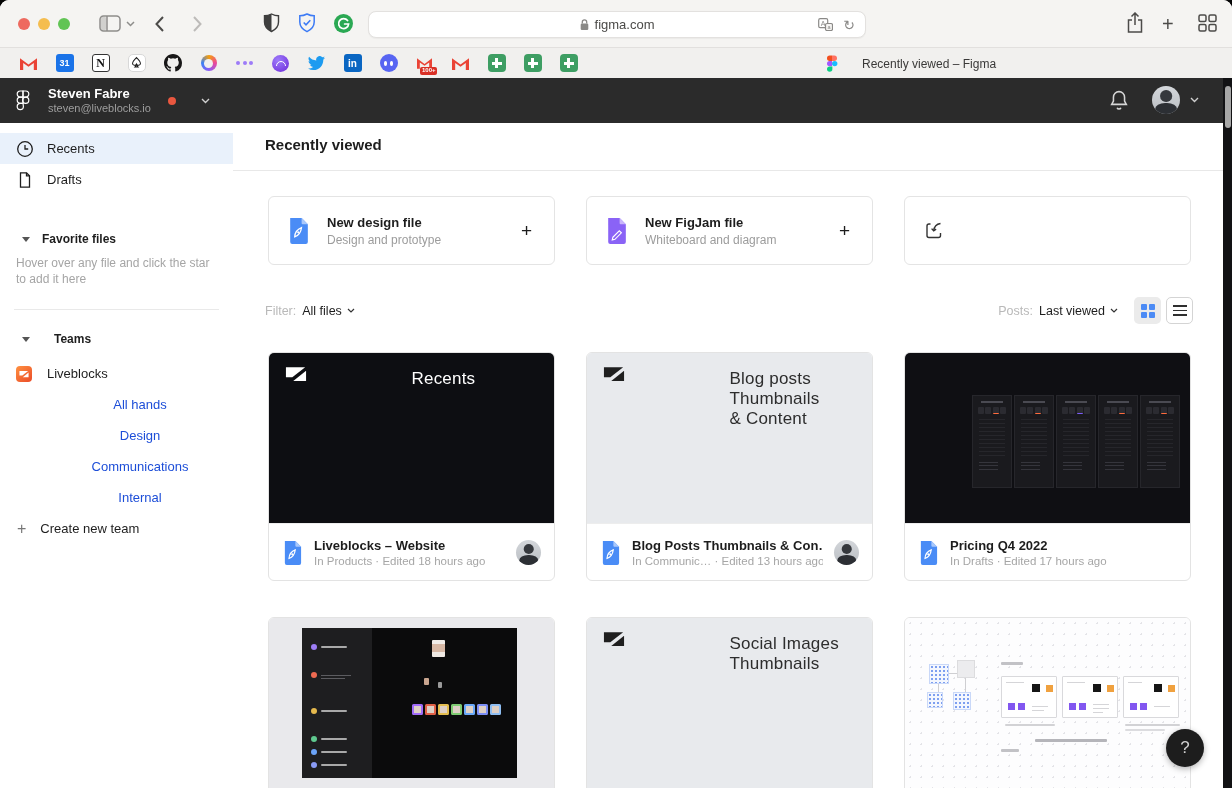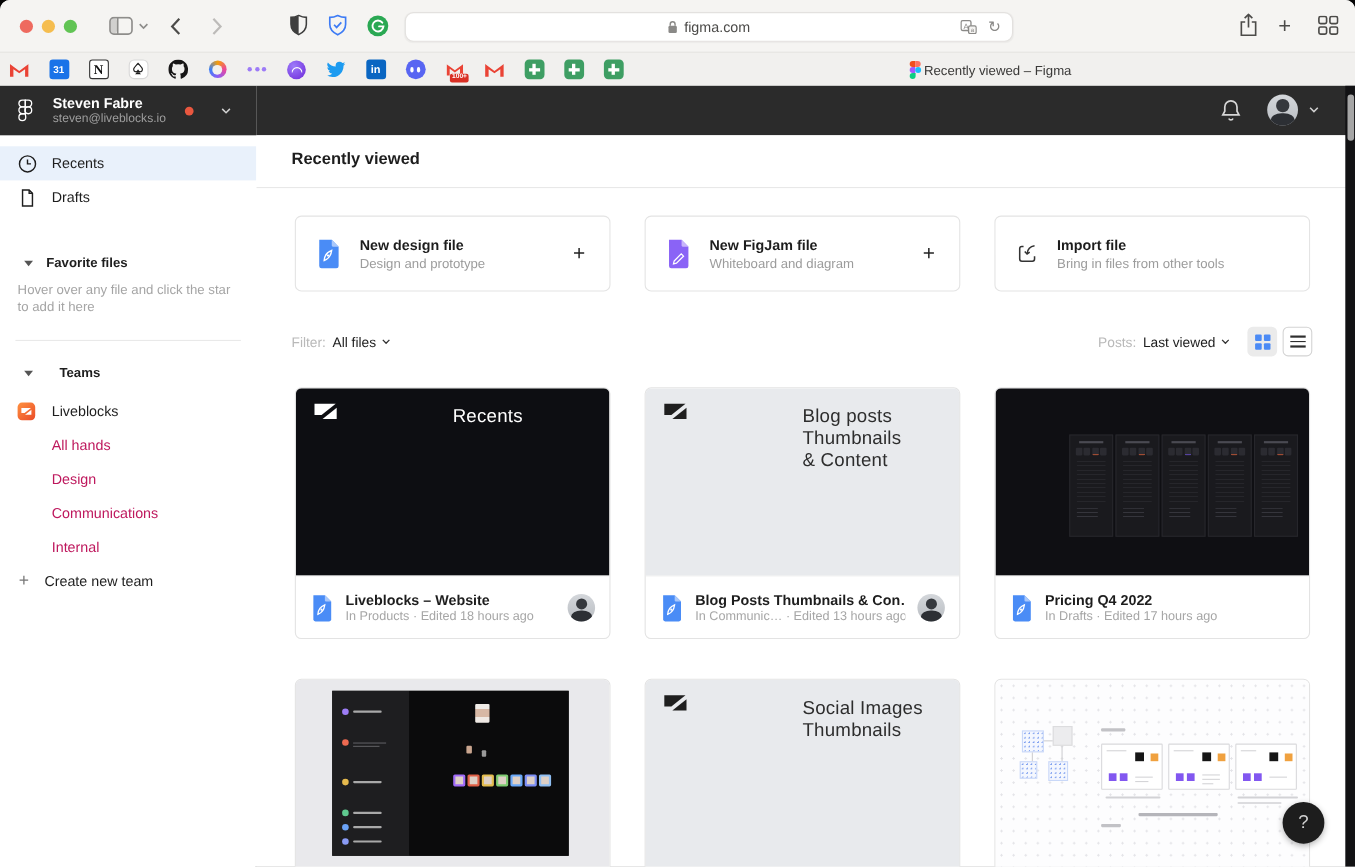--- a/index.html
+++ b/index.html
@@ -4,67 +4,67 @@
 <style>
   * { margin:0; padding:0; box-sizing:border-box; }
   html,body { width:1232px; height:788px; background:#050505; font-family:"Liberation Sans","DejaVu Sans",sans-serif; overflow:hidden; }
   .window { position:absolute; left:0; top:0; width:1232px; height:788px; border-radius:9px 9px 0 0; overflow:hidden; background:#fff; }
 
   
   .chrome { position:absolute; left:0; top:0; width:100%; height:48px; background:#f5f4f2; border-bottom:1px solid #e2e0de; }
   .traffic { position:absolute; left:18px; top:18px; display:flex; gap:8px; }
   .traffic span { width:12px; height:12px; border-radius:50%; display:block; }
   .chrome .cbtn { position:absolute; display:flex; align-items:center; justify-content:center; color:#4c4b49; }
-  .urlbar { position:absolute; left:368px; top:11px; width:553px; height:27px; background:#fff; border:1px solid #e3e1df; border-radius:8px; display:flex; align-items:center; justify-content:center; gap:6px; color:#4b4a48; font-size:13px; box-shadow:0 0.5px 1px rgba(0,0,0,.04); }
+  .urlbar { position:absolute; left:368px; top:11px; width:498px; height:27px; background:#fff; border:1px solid #e3e1df; border-radius:8px; display:flex; align-items:center; justify-content:center; gap:6px; color:#4b4a48; font-size:13px; box-shadow:0 0.5px 1px rgba(0,0,0,.04); }
   .urlbar .side-icons { position:absolute; right:10px; top:0; height:100%; display:flex; align-items:center; gap:10px; color:#8a8987; }
   .reload { font-size:14px; color:#8a8987; }
 
   
-  .favbar { position:absolute; left:0; top:48px; width:100%; height:30px; background:#f1f0ee; display:flex; align-items:center; }
+  .favbar { position:absolute; left:0; top:48px; width:100%; height:30px; background:#f1f0ee; display:flex; align-items:center;padding-left:11px; }
   .favs { display:flex; align-items:center; gap:17px; margin-left:8px; }
   .fav { width:19px; height:19px; display:flex; align-items:center; justify-content:center; position:relative; }
   .sq { border-radius:3px; display:flex; align-items:center; justify-content:center; width:18px; height:18px; }
   .gcal { background:#1a73e8; color:#fff; font-size:9px; font-weight:bold; }
   .notion { background:#fff; border:1px solid #333; color:#111; font-family:"Liberation Serif",serif; font-weight:bold; font-size:12px; }
   .spadebox { background:#fff; border:1px solid #d8d8d8; border-radius:5px; }
   .ring { width:16px; height:16px; border-radius:50%; background:conic-gradient(#f59e0b,#ec4899,#8b5cf6,#3b82f6,#f59e0b); position:relative; }
   .ring::after { content:""; position:absolute; inset:3.5px; border-radius:50%; background:#f1f0ee; }
   .dots3 { display:flex; gap:2.5px; }
   .dots3 i { width:4px; height:4px; border-radius:50%; background:#9d7bf7; }
   .loom { width:17px; height:17px; border-radius:50%; background:radial-gradient(circle at 35% 30%,#9d7bfa,#6d28d9); position:relative; }
   .loom::after { content:""; position:absolute; left:4px; top:6px; width:8px; height:8px; border:1.6px solid #fff; border-radius:50%; clip-path:inset(0 0 45% 0); }
   .lnk { background:#0a66c2; color:#fff; font-size:10px; font-weight:bold; }
   .disc { width:18px; height:18px; border-radius:50%; background:#5865f2; position:relative; }
   .disc::before,.disc::after { content:""; position:absolute; top:7px; width:3.2px; height:4.5px; border-radius:50%; background:#fff; }
   .disc::before{ left:4.2px; } .disc::after{ right:4.2px; }
   .gbadge { position:absolute; right:-3px; bottom:-2px; background:#d93025; color:#fff; font-size:6px; font-weight:bold; padding:0.5px 1.5px; border-radius:2px; line-height:7px; }
   .gcross { background:#3e9e63; border-radius:4px; position:relative; }
   .gcross::before { content:""; position:absolute; left:4px; top:7.5px; width:10px; height:3px; background:#fff; }
   .gcross::after { content:""; position:absolute; left:7.5px; top:4px; width:3px; height:10px; background:#fff; }
-  .tabtitle { position:absolute; left:826px; top:55px; display:flex; align-items:center; gap:2px; font-size:12px; color:#3a3938; }
+  .tabtitle { position:absolute; left:826px; top:55px; display:flex; align-items:center; gap:24px; font-size:12px; color:#3a3938; }
 
   
   .side { position:absolute; left:0; top:78px; width:233px; bottom:0; background:#fff; }
   .side-header { height:45px; background:#2b2b2b; position:relative; }
   .uname { position:absolute; left:48px; top:8px; color:#fff; font-size:13px; font-weight:600; }
   .uemail { position:absolute; left:48px; top:24px; color:#9e9e9e; font-size:11px; }
   .udot { position:absolute; left:168px; top:19px; width:8px; height:8px; border-radius:50%; background:#e9573f; }
   .nav { margin-top:10px; }
   .nav-item { height:31px; display:flex; align-items:center; padding-left:16px; gap:13px; font-size:13px; color:#1e1e1e; cursor:default; }
   .nav-item.active { background:#e9f1fb; }
   .nav-item .arrow { margin-left:auto; margin-right:22px; color:#333; font-size:14px; }
   .sec-head { margin-top:37px; display:flex; align-items:center; padding-left:22px; gap:12px; font-size:12px; font-weight:700; color:#1e1e1e; }
   .tri { width:0; height:0; border-left:4px solid transparent; border-right:4px solid transparent; border-top:5px solid #555; }
   .fav-hint { margin:9px 16px 0 16px; font-size:12px; color:#a5a5a5; line-height:16px; width:202px; }
   .sdivider { margin:22px 14px 0 14px; border-top:1px solid #e9e9e9; }
   .teams-head { margin-top:22px;gap:24px; }
   .teams-list { margin-top:12px; }
   .team-row { height:31px; display:flex; align-items:center; padding-left:16px; gap:15px; font-size:13px; color:#1e1e1e; }
   .team-ic { width:16px; height:16px; border-radius:4px; background:linear-gradient(140deg,#ff9140,#ea4b28); display:flex; align-items:center; justify-content:center; }
-  .sub-row { height:31px; display:flex; align-items:center; padding-left:47px; font-size:13px; color:#be185d; }
+  .sub-row { height:31px; display:flex; align-items:center; padding-left:47px; font-size:13px; color:#1d4ed8;justify-content:center; }
   .create-row { height:31px; display:flex; align-items:center; padding-left:17px; gap:14px; font-size:13px; color:#1e1e1e; }
   .plusg { color:#777; font-size:16px; font-weight:300; }
 
   .topbar { position:absolute; left:233px; top:78px; right:0; height:45px; background:#2b2b2b; }
   .search { position:absolute; left:20px; top:9px; width:376px; height:27px; background:#3b3b3b; border-radius:6px; display:flex; align-items:center; }
   .search input { background:transparent; border:none; outline:none; color:#e8e8e8; font-size:13px; flex:1; font-family:inherit; }
   .search input::placeholder { color:#8e8e8e; }
   .bell { position:absolute; left:876px; top:11px; }
   .avatar { position:relative; border-radius:50%; background:linear-gradient(#d4d7db,#b9bdc2); overflow:hidden; }
   .avatar::before { content:""; position:absolute; left:50%; top:16%; transform:translateX(-50%); width:42%; height:40%; border-radius:50%; background:#35383d; }
@@ -441,24 +441,20 @@
         <span class="plus">+</span>
       </div>
       <div class="acard">
         <svg width="21" height="21" viewBox="0 0 21 21">
           <g fill="none" stroke="#333" stroke-width="1.4">
             <path d="M7.5 4H6a2 2 0 0 0-2 2v9.5a2 2 0 0 0 2 2h9.5a2 2 0 0 0 2-2V13"></path>
             <path d="M17.5 3.5c-4 .6-6.3 2.8-6.8 7.2"></path>
             <path d="M8.6 8.6l2.1 2.3 2.4-1.8"></path>
           </g>
         </svg>
-        <div>
-          <div class="at">Import file</div>
-          <div class="as">Bring in files from other tools</div>
-        </div>
       </div>
     </div>
 
     <div class="controls">
       <span class="lab">Filter:</span>
       <span class="val">All files</span>
       <svg width="8" height="5" viewBox="0 0 8 5">
           <path d="M1 1l3 3 3-3" fill="none" stroke="#333" stroke-width="1.2"></path>
         </svg>
       <div class="rgroup">

